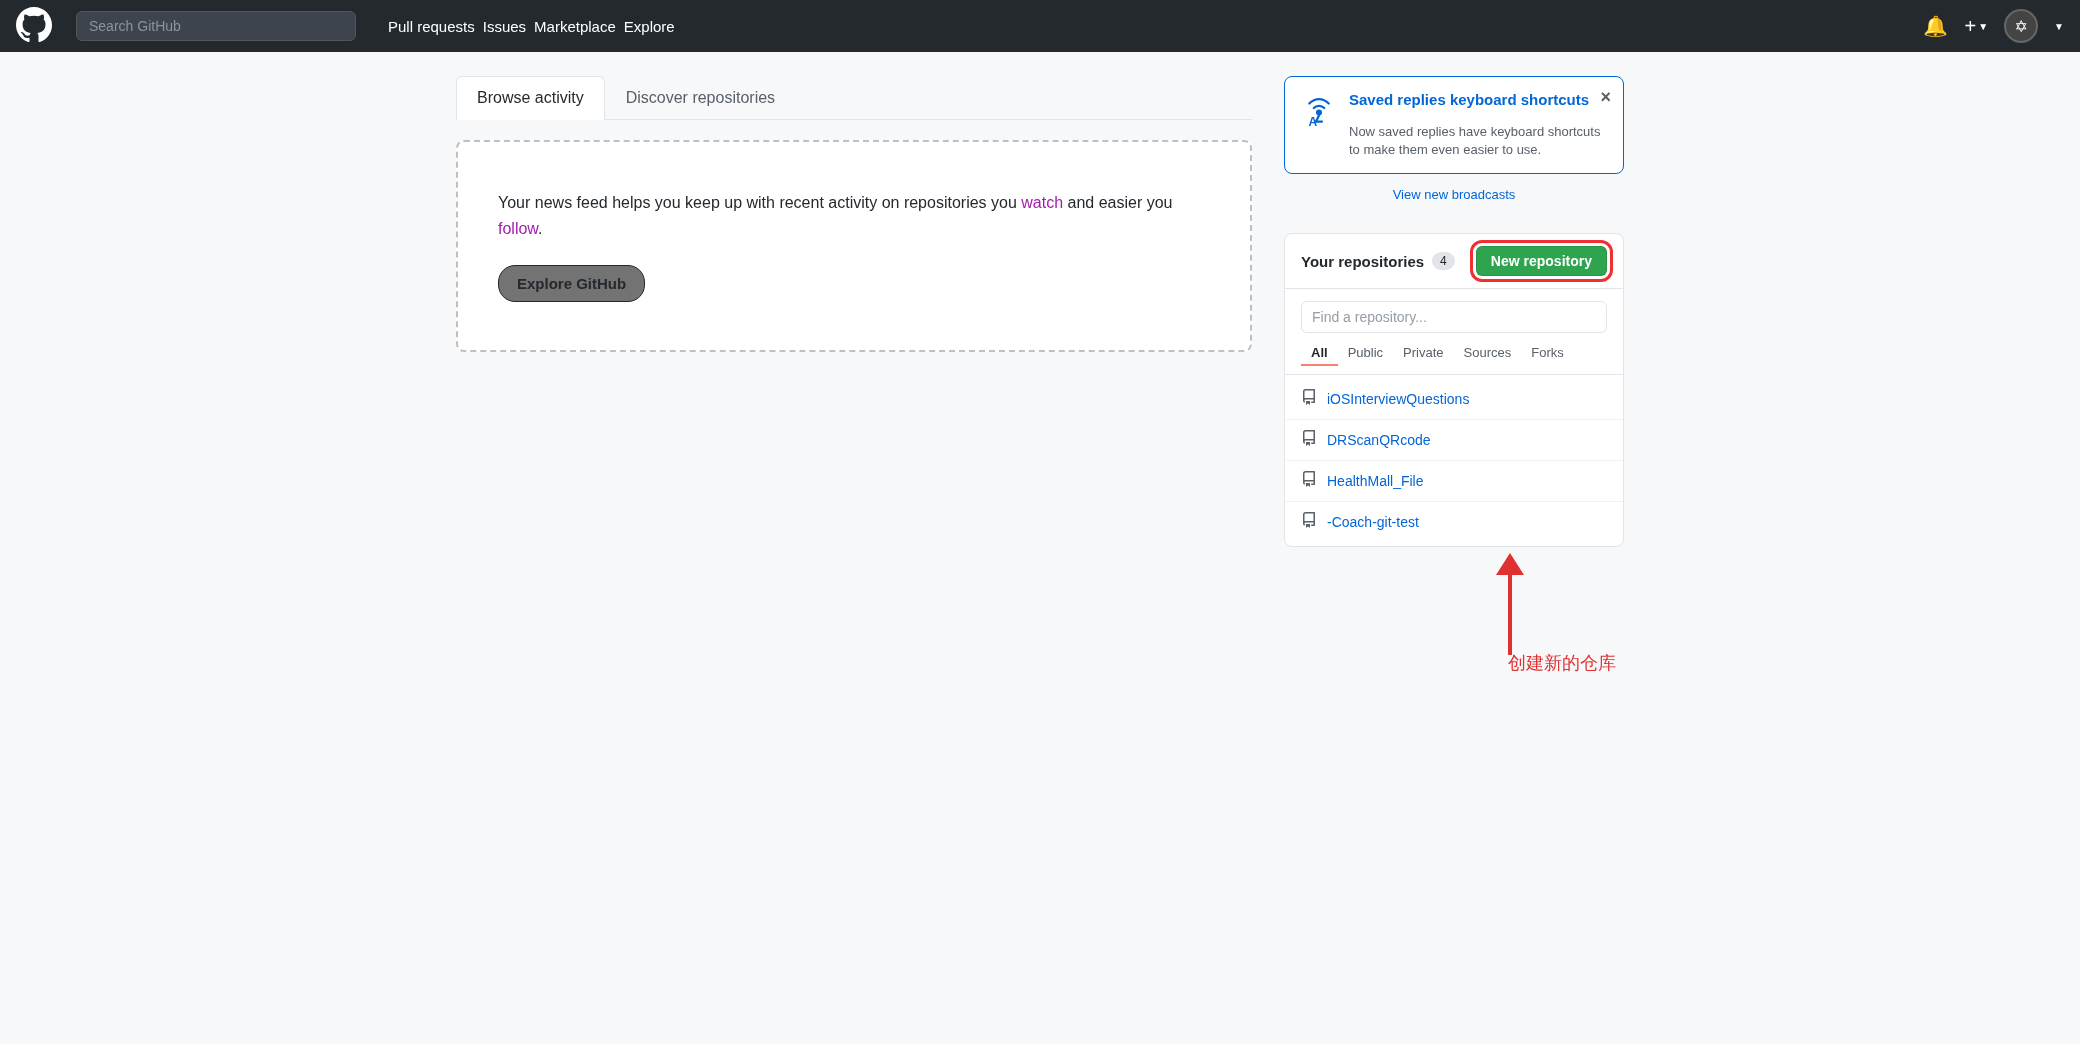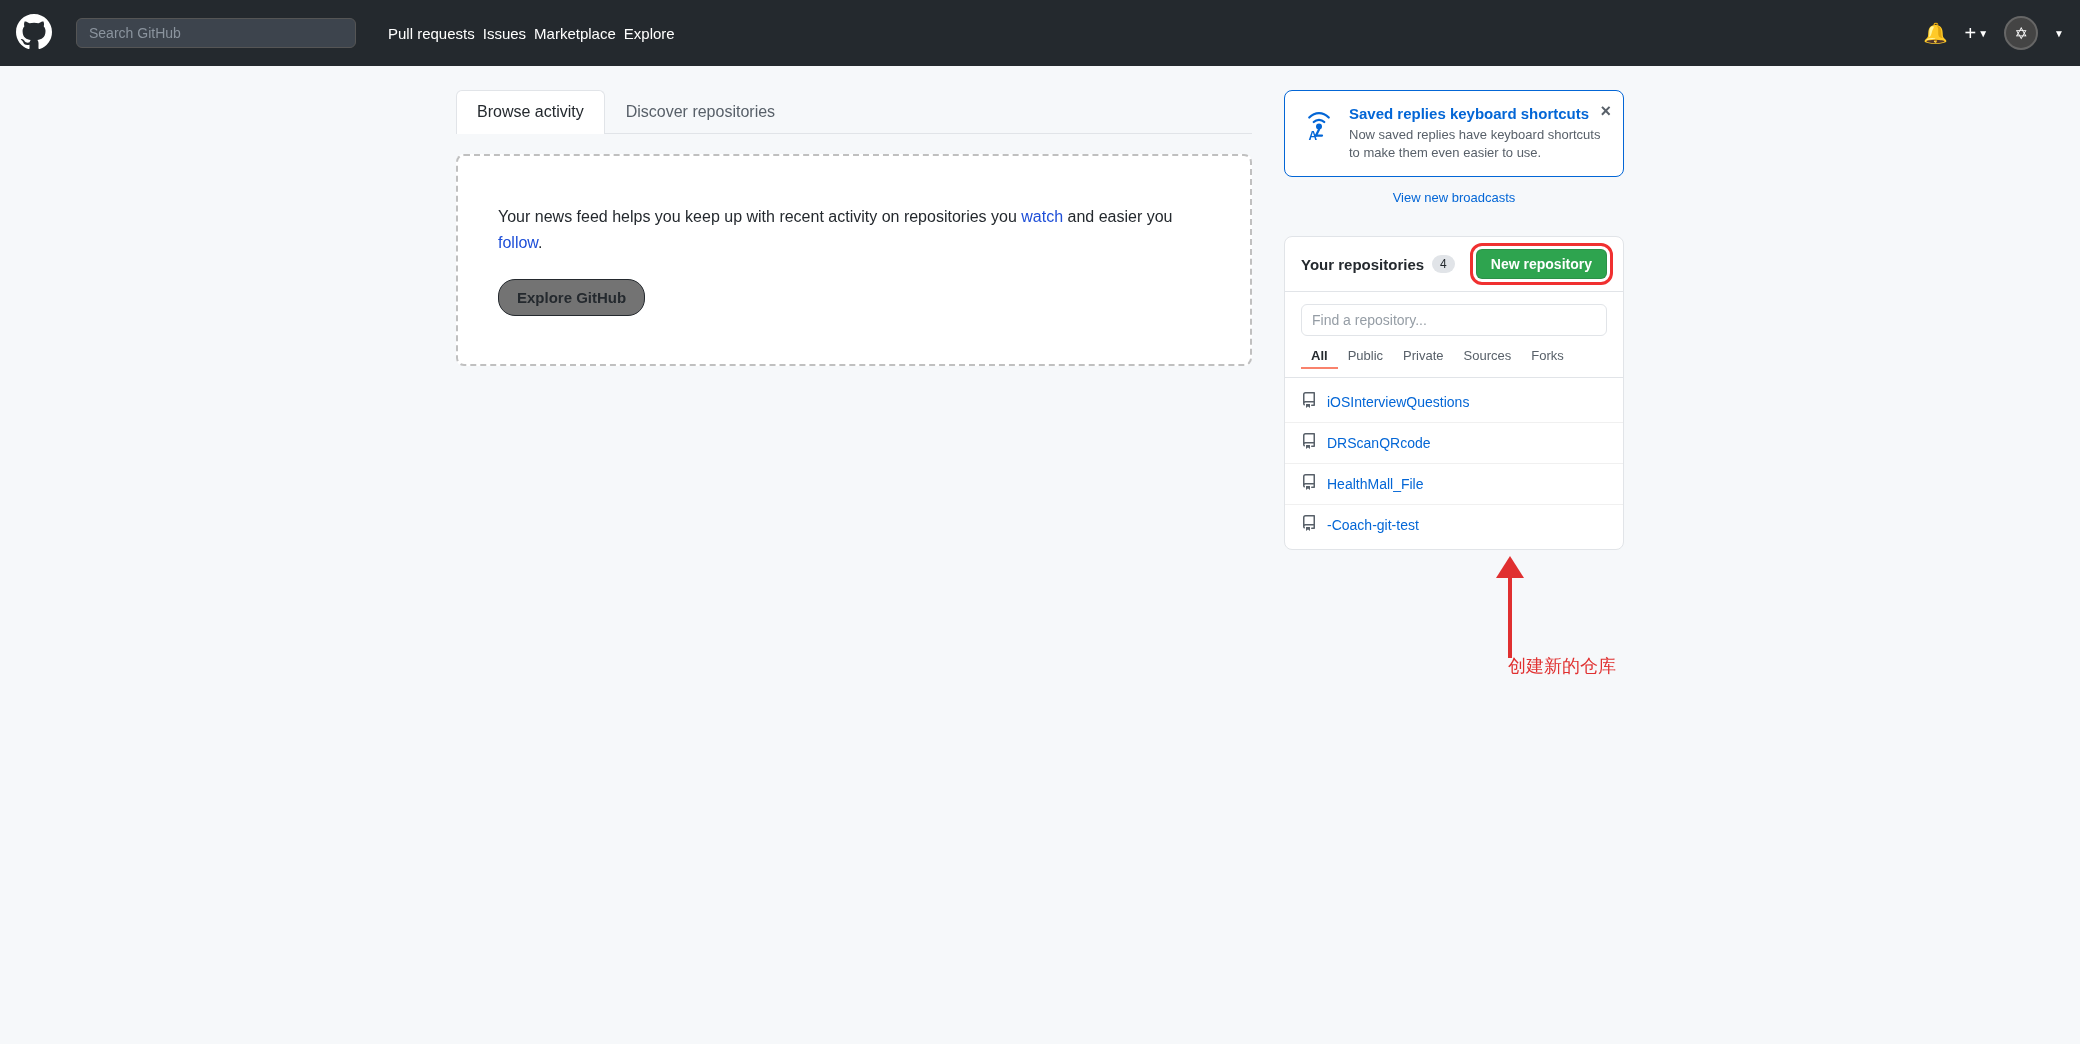--- a/index.html
+++ b/index.html
@@ -4,21 +4,21 @@
   <style>
     * { box-sizing: border-box; margin: 0; padding: 0; }
     body { font-family: -apple-system, BlinkMacSystemFont, "Segoe UI", Helvetica, Arial, sans-serif; background: #f6f8fa; font-size: 14px; color: #24292e; }
 
     
     .navbar {
       background: #24292e;
       display: flex;
       align-items: center;
       padding: 0 16px;
-      height: 66px;
+      height: 52px;
       gap: 24px;
     }
     .navbar-logo {
       width: 36px; height: 36px;
       flex-shrink: 0;
     }
     .navbar-search {
       background: #3d444d;
       border: 1px solid #555;
       border-radius: 6px;
@@ -122,21 +122,21 @@
       line-height: 1.35;
       max-width: 600px;
     }
     .discover-box p {
       font-size: 16px;
       color: #24292e;
       margin-bottom: 24px;
       line-height: 1.6;
     }
     .discover-box p a {
-      color: #1d4ed8;
+      color: #a21caf;
       text-decoration: none;
     }
     .explore-btn {
       display: inline-block;
       padding: 9px 18px;
       border: 1px solid #24292e;
       border-radius: 17px;
       font-size: 15px;
       font-weight: 600;
       color: #24292e;
@@ -166,21 +166,21 @@
       font-size: 28px;
       color: #0366d6;
       flex-shrink: 0;
       margin-top: 2px;
     }
     .broadcast-content { flex: 1; }
     .broadcast-title {
       color: #0366d6;
       font-weight: 600;
       font-size: 15px;
-      margin-bottom: 4px;
+      margin-bottom: 15px;
     }
     .broadcast-desc {
       color: #586069;
       font-size: 13px;
       line-height: 1.4;
     }
     .broadcast-close {
       position: absolute;
       top: 10px;
       right: 12px;

